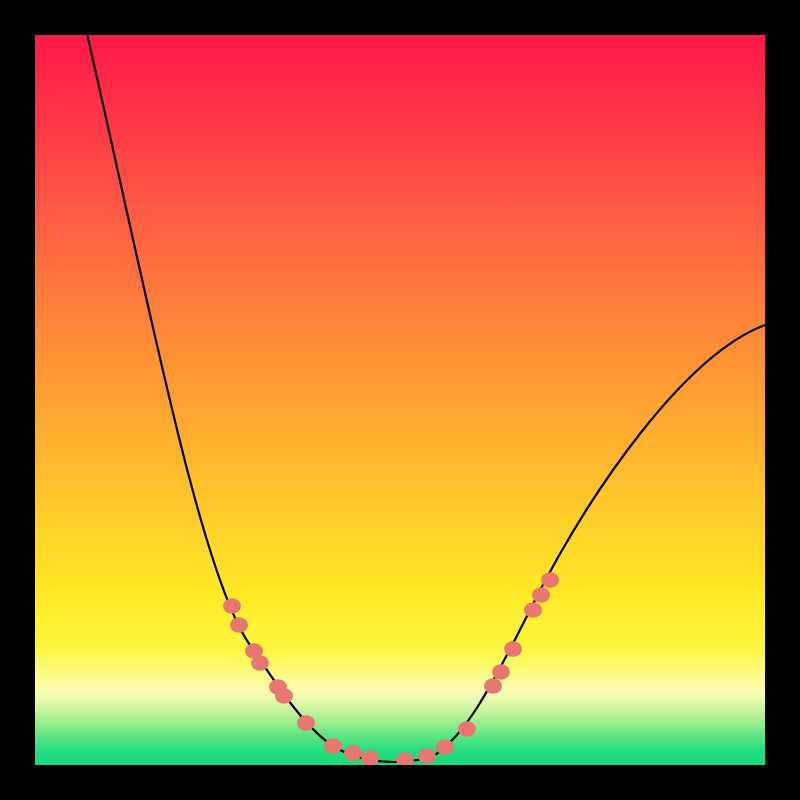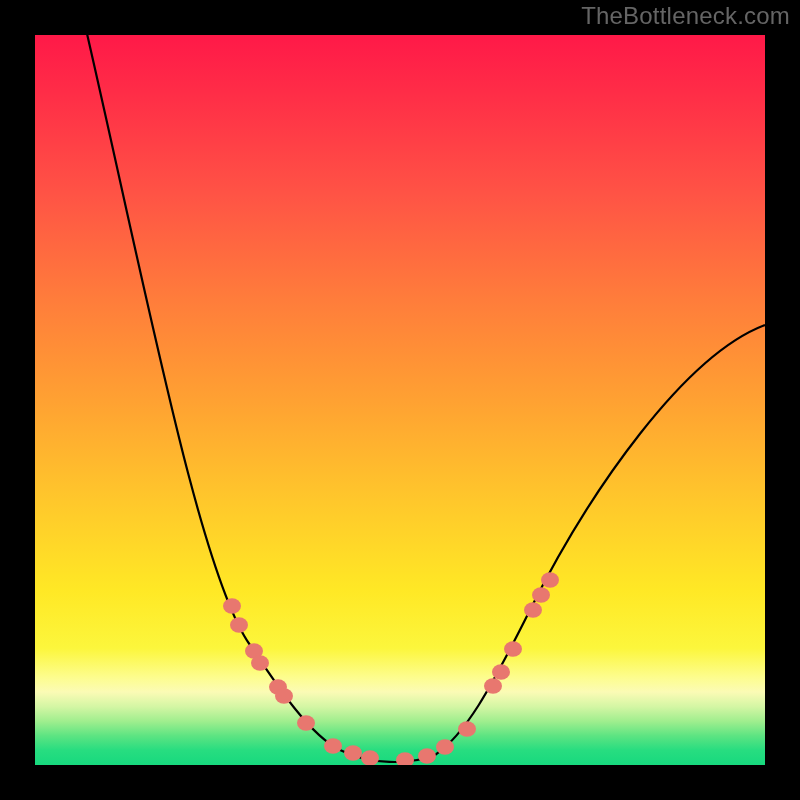--- a/index.html
+++ b/index.html
@@ -67,21 +67,20 @@
     fill: none;
     stroke: #000000;
     stroke-width: 2.2;
   }
 </style>
 </head>
 <body>
 
 <div class="outer">
 
-  <div class="watermark">TheBottleneck.com</div>
 
   <div class="gradient-area"></div>
 
   <svg class="curve" viewBox="0 0 730 730" preserveAspectRatio="none">
 
     <path class="curve-path" d="M 50 -10 C 110 250, 165 540, 215 610 C 245 655, 275 700, 305 715 C 335 730, 375 730, 400 720 C 430 700, 455 655, 495 575 C 555 455, 650 320, 730 290"></path>
 
     <g id="dots-left">
         <ellipse cx="197" cy="571" rx="9" ry="7.6499999999999995" class="dot"></ellipse>
         <ellipse cx="204" cy="590" rx="9" ry="7.6499999999999995" class="dot"></ellipse>

